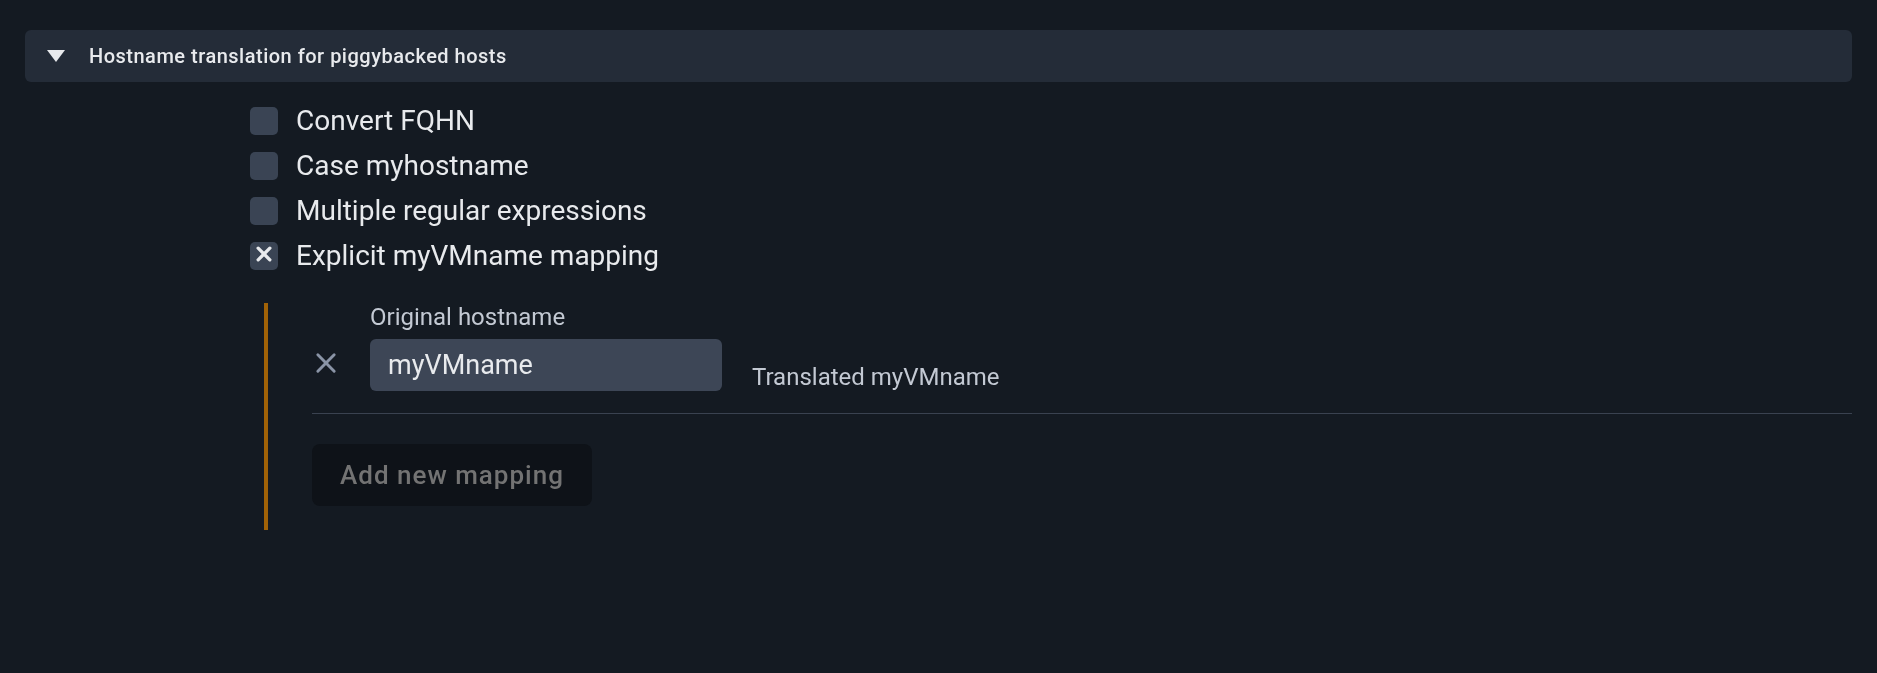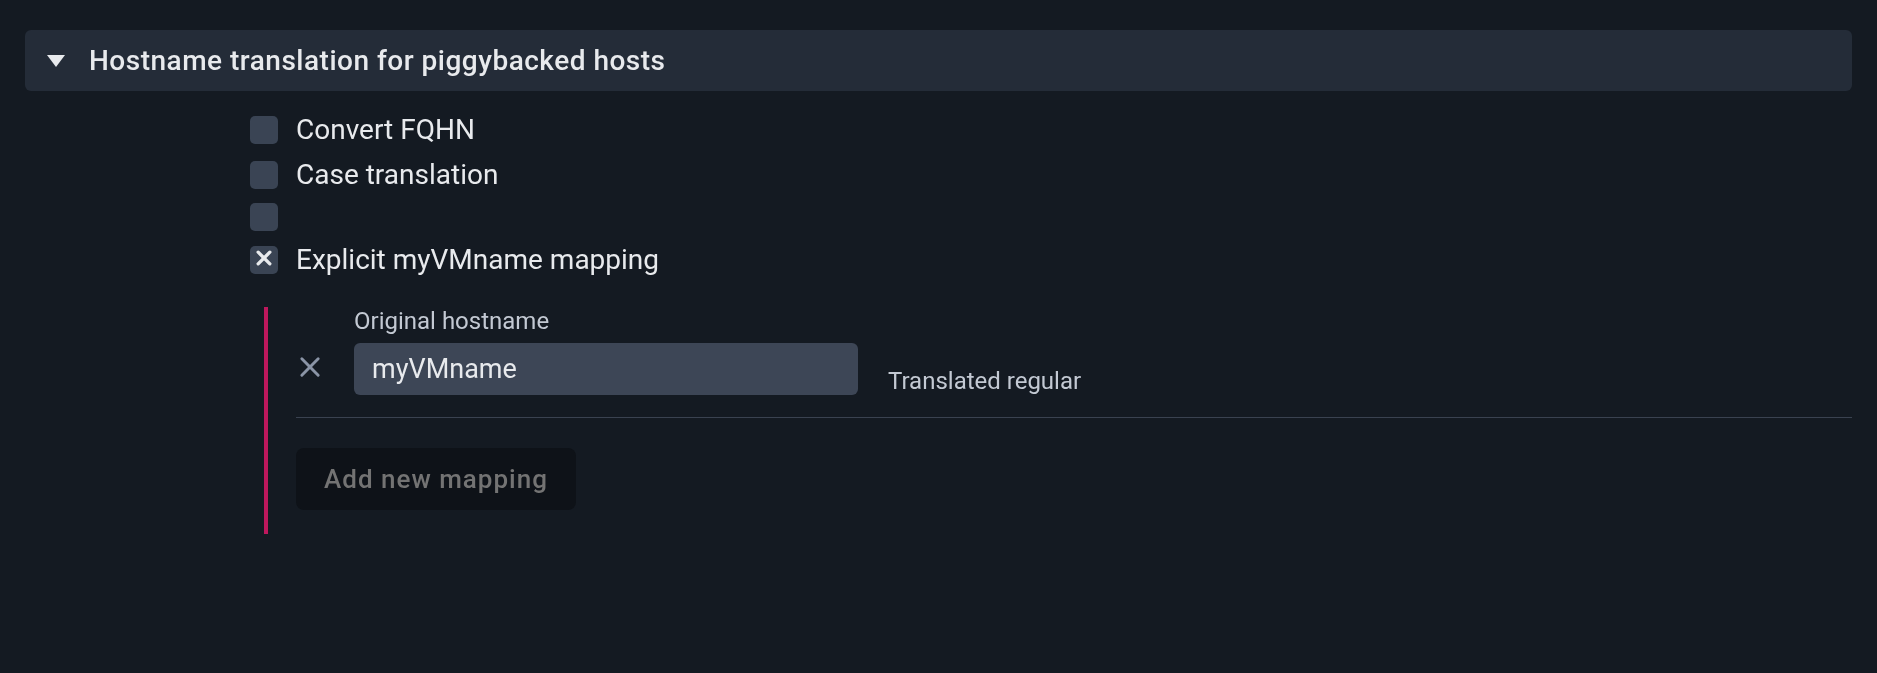--- a/index.html
+++ b/index.html
@@ -23,21 +23,21 @@
     gap: 24px;
   }
   .collapse-icon {
     width: 0;
     height: 0;
     border-left: 9px solid transparent;
     border-right: 9px solid transparent;
     border-top: 12px solid #e8eaed;
   }
   .section-title {
-    font-size: 28px;
+    font-size: 20px;
     font-weight: 500;
     letter-spacing: 0.5px;
     color: #e8eaed;
   }
   .section-body {
     padding: 22px 0 0 225px;
   }
   .option-row {
     display: flex;
     align-items: center;
@@ -61,24 +61,24 @@
   .check-x {
     display: none;
     color: #e8eaed;
   }
   .option-label {
     font-size: 28px;
     font-weight: 400;
     color: #e8eaed;
   }
   .mapping-area {
-    border-left: 4px solid #be185d;
+    border-left: 4px solid #a16207;
     margin-left: 14px;
     margin-top: 31px;
-    padding-left: 28px;
+    padding-left: 44px;
     padding-bottom: 24px;
   }
   .mapping-row-wrap {
     padding-bottom: 22px;
     border-bottom: 1px solid #3a4250;
   }
   .mapping-row {
     display: flex;
     align-items: flex-end;
     gap: 30px;
@@ -102,21 +102,21 @@
     color: #c3c9d3;
     font-weight: 400;
   }
   .field-input {
     background: #3d4656;
     border: none;
     border-radius: 6px;
     padding: 10px 18px;
     font-size: 27px;
     color: #e8eaed;
-    width: 504px;
+    width: 352px;
     outline: none;
     font-family: inherit;
   }
   .add-btn {
     background: #0e1218;
     border: none;
     border-radius: 8px;
     padding: 16px 28px;
     font-size: 26px;
     font-weight: 500;
@@ -141,27 +141,28 @@
     <div class="checkbox">
       
     </div>
     <div class="option-label">Convert FQHN</div>
   </div>
 
   <div class="option-row">
     <div class="checkbox">
       
     </div>
-    <div class="option-label">Case translation</div>
+    <div class="option-label">Case myhostname</div>
   </div>
 
   <div class="option-row">
     <div class="checkbox">
       
     </div>
+    <div class="option-label">Multiple regular expressions</div>
   </div>
 
   <div class="option-row">
     <div class="checkbox checked">
       <span class="check-x">
         <svg viewBox="0 0 24 24" width="20" height="20" fill="none" stroke="currentColor" stroke-width="4" stroke-linecap="round">
             <line x1="5" y1="5" x2="19" y2="19"></line>
             <line x1="19" y1="5" x2="5" y2="19"></line>
           </svg>
       </span>
@@ -176,20 +177,20 @@
           <svg viewBox="0 0 24 24" fill="none" stroke="currentColor" stroke-width="2.5" stroke-linecap="round">
               <line x1="5" y1="5" x2="19" y2="19"></line>
               <line x1="19" y1="5" x2="5" y2="19"></line>
             </svg>
         </div>
         <div class="field-group">
           <div class="field-label">Original hostname</div>
           <input class="field-input" type="text" value="myVMname" style="">
         </div>
         <div class="field-group">
-          <div class="field-label">Translated regular</div>
+          <div class="field-label">Translated myVMname</div>
         </div>
       </div>
     </div>
     <button class="add-btn">Add new mapping</button>
   </div>
 
 </div>
 
 </body></html>

